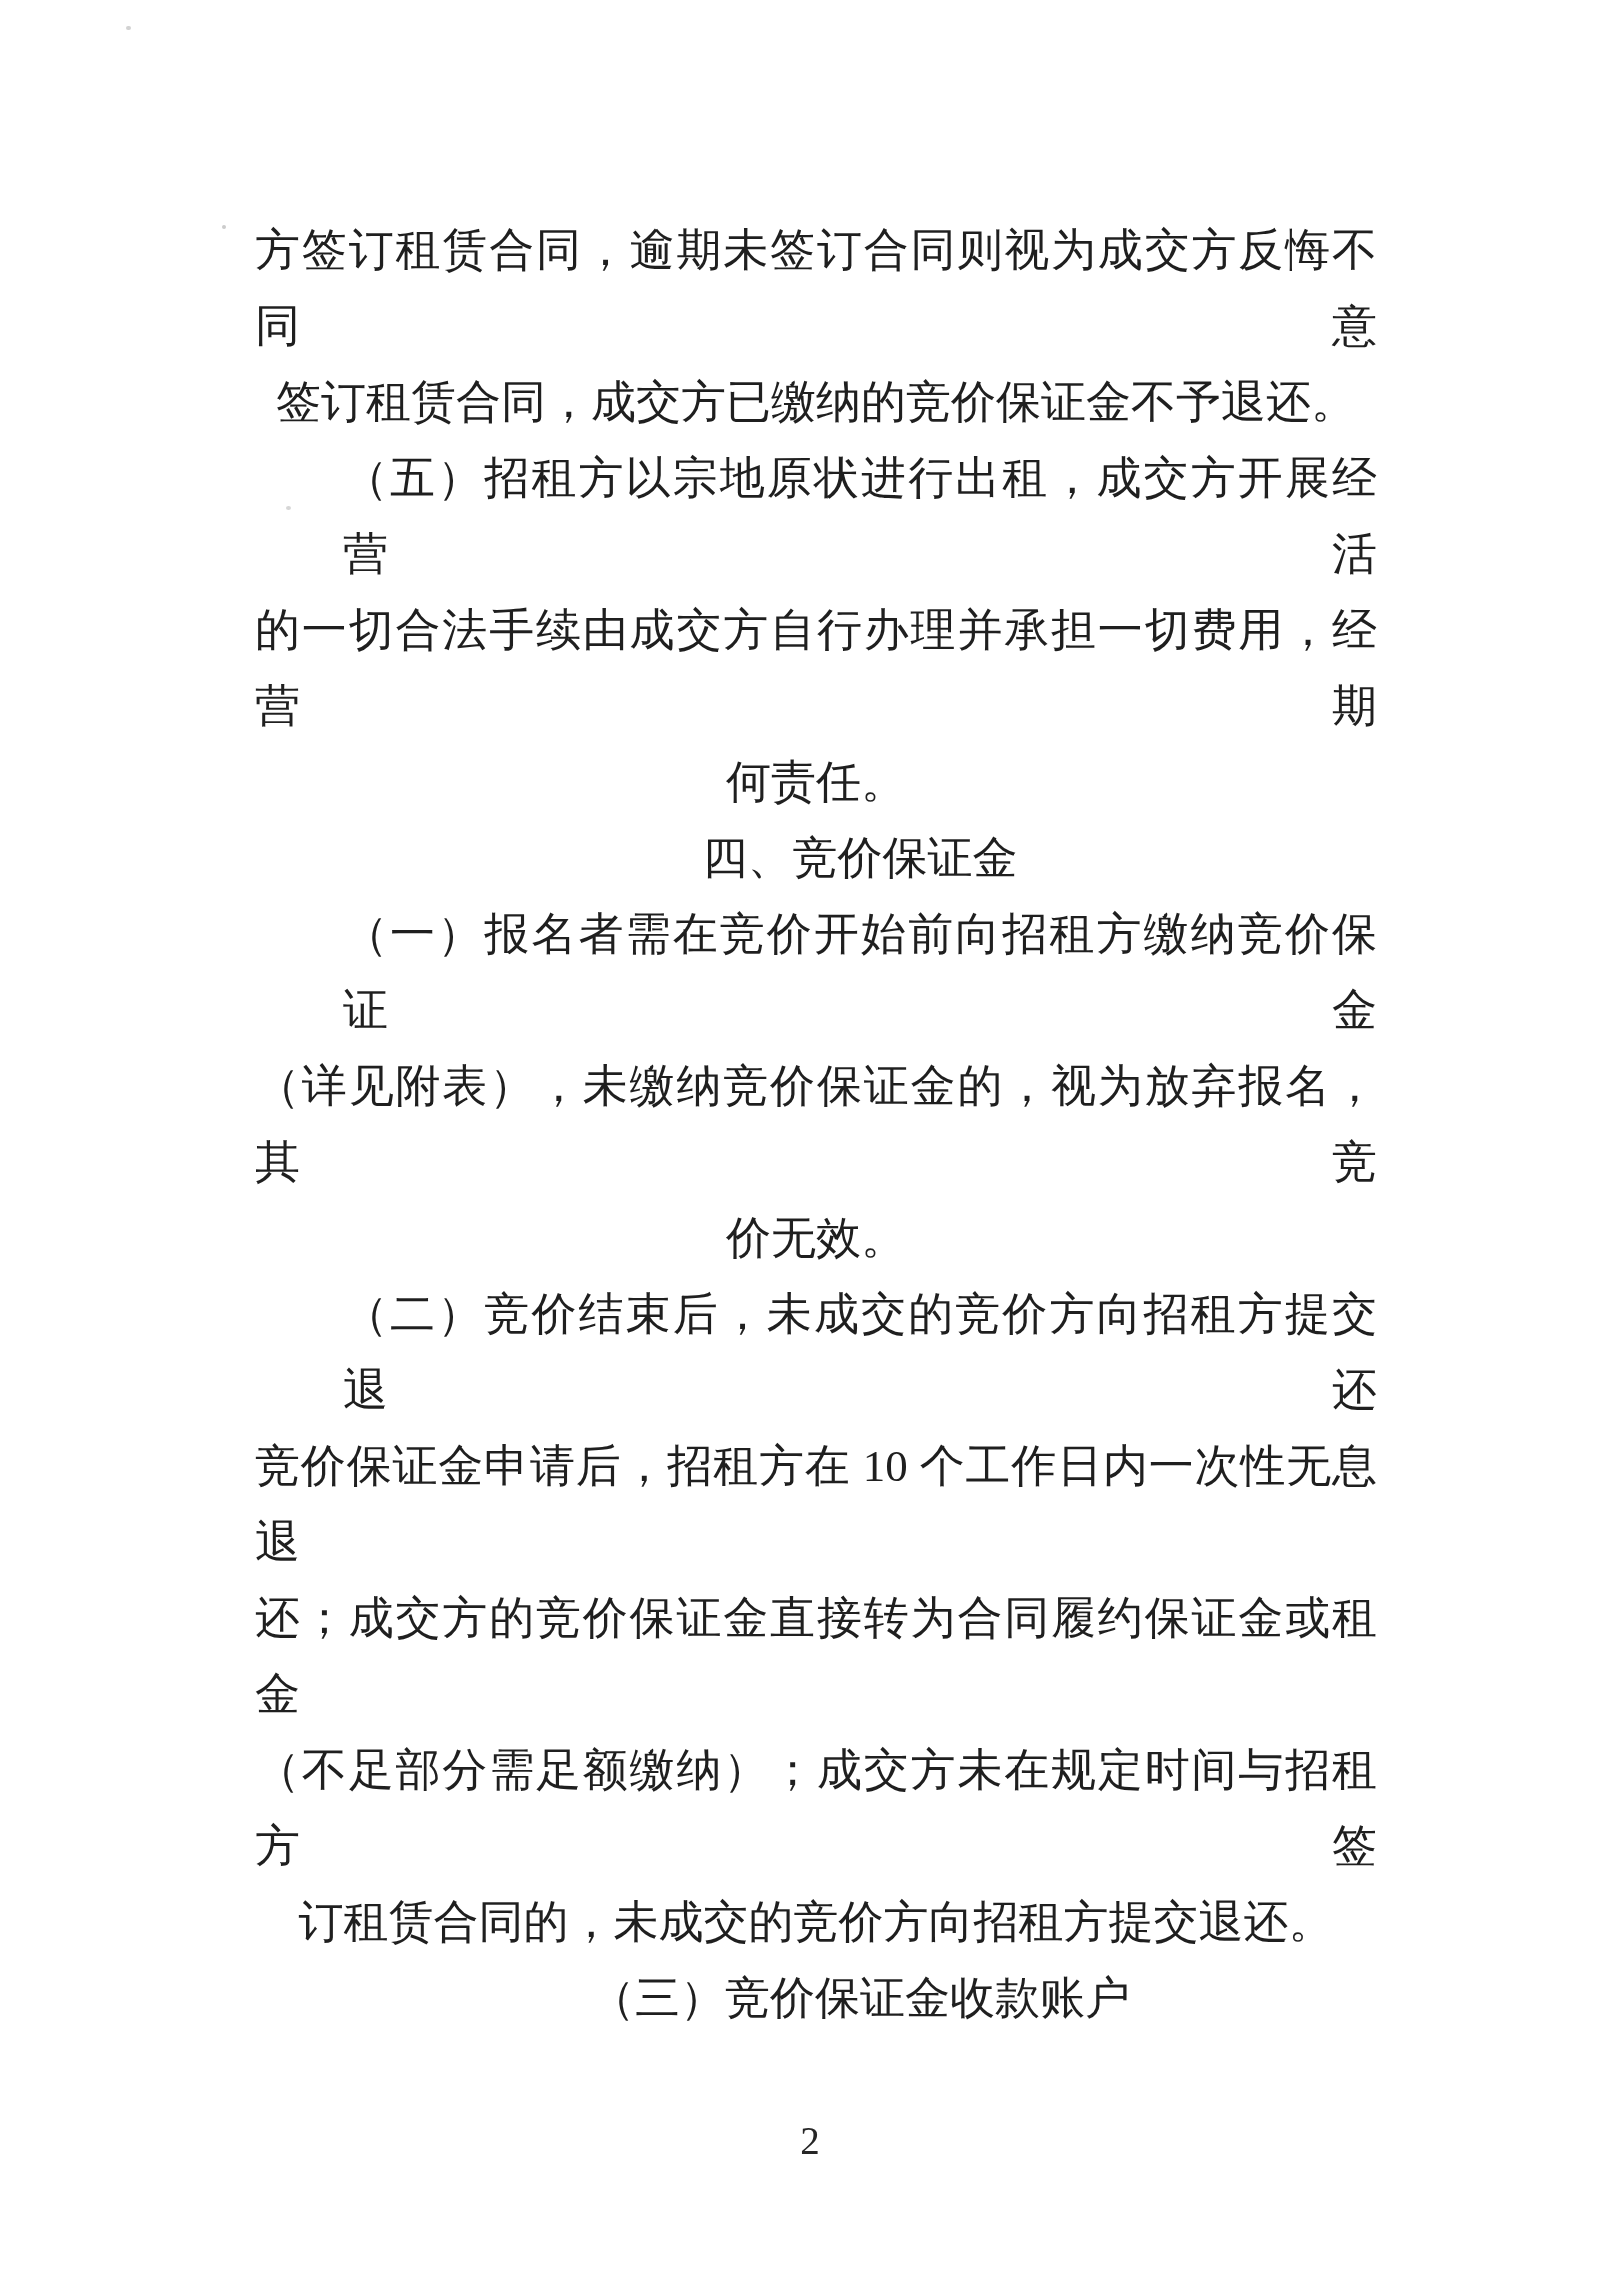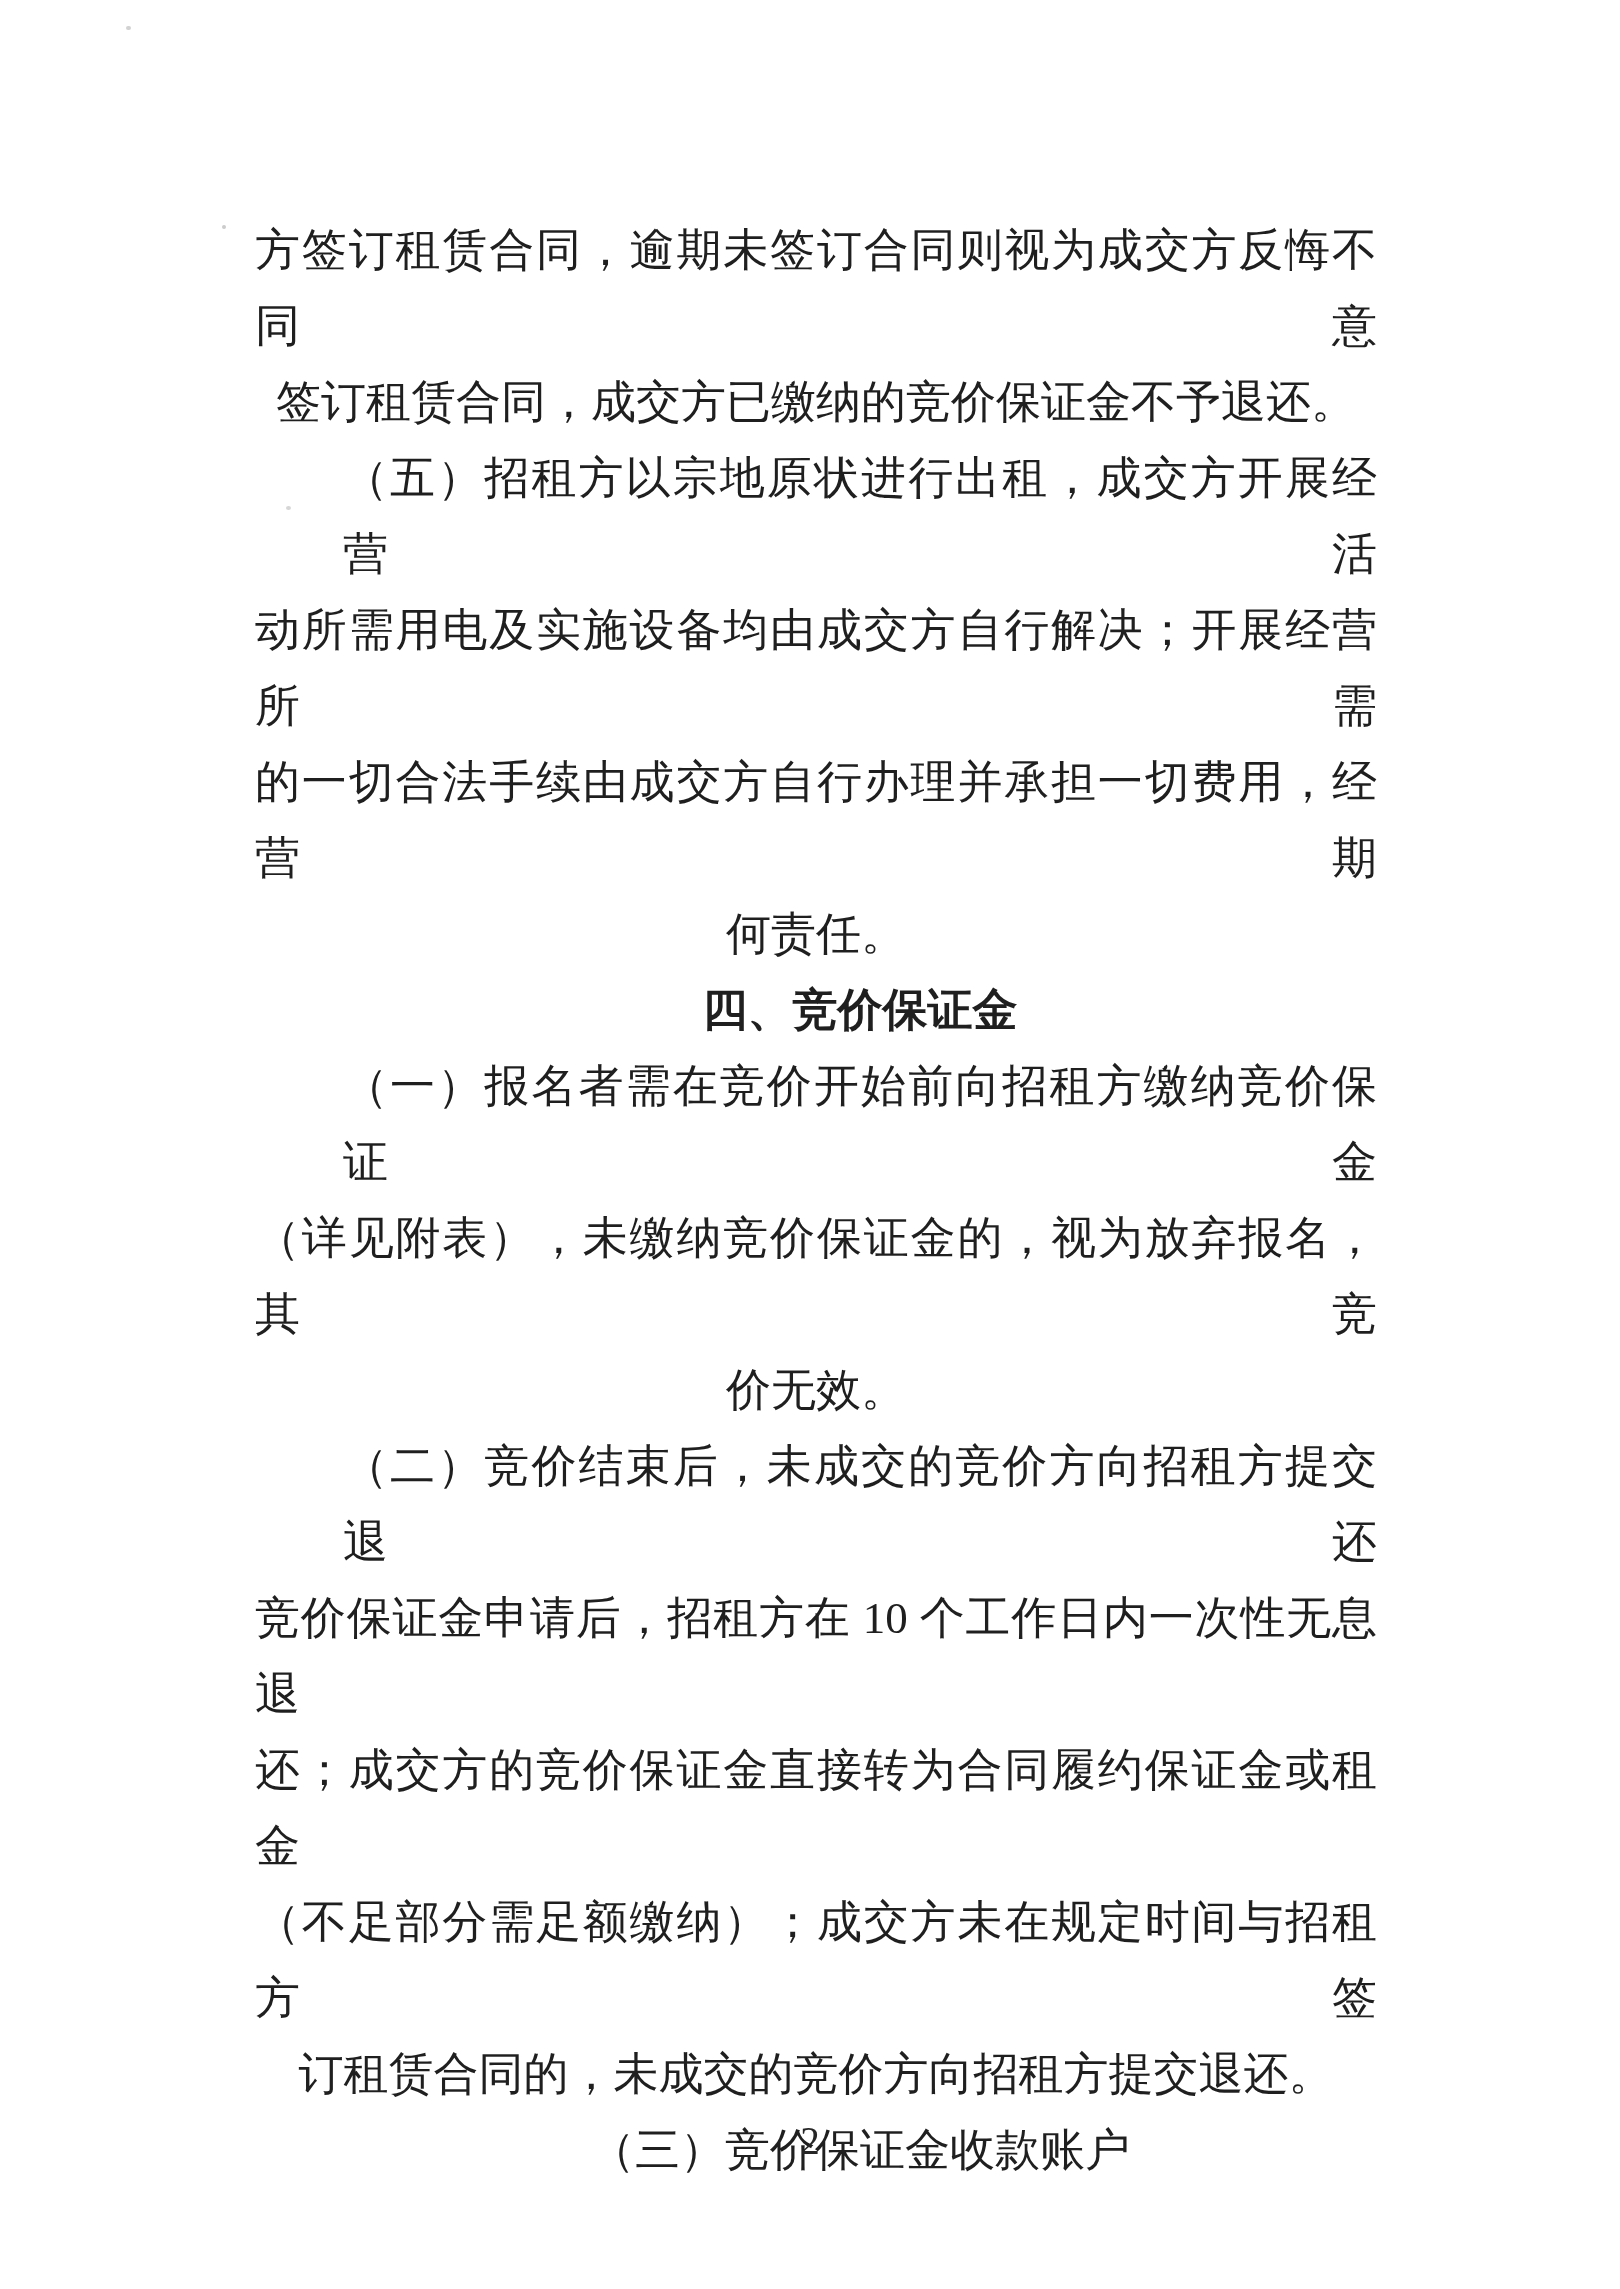--- a/index.html
+++ b/index.html
@@ -32,21 +32,21 @@
   .line.justify {
     white-space: normal;
     text-align: justify;
     text-align-last: justify;
     text-justify: inter-character;
   }
   .line.indent {
     padding-left: 88px;
   }
   .line.bold {
-    font-weight: bold;
+    font-weight: normal;
   }
   .page-number {
     position: absolute;
     top: 2117px;
     left: 0;
     width: 1620px;
     text-align: center;
     font-size: 39px;
     line-height: 47px;
     color: #262626;
@@ -65,21 +65,20 @@
 
 <div class="page" style="background: rgb(255, 255, 255); color: rgb(31, 31, 31);">
   <span class="speck s1"></span>
   <span class="speck s2"></span>
   <span class="speck s3"></span>
 
   <div class="content">
       <div class="line justify">方签订租赁合同，逾期未签订合同则视为成交方反悔不同意</div>
       <div class="line">签订租赁合同，成交方已缴纳的竞价保证金不予退还。</div>
       <div class="line indent justify">（五）招租方以宗地原状进行出租，成交方开展经营活</div>
-      <div class="line justify">动所需用电及实施设备均由成交方自行解决；开展经营所需</div>
       <div class="line justify">的一切合法手续由成交方自行办理并承担一切费用，经营期</div>
       <div class="line">何责任。</div>
       <div class="line indent bold">四、竞价保证金</div>
       <div class="line indent justify">（一）报名者需在竞价开始前向招租方缴纳竞价保证金</div>
       <div class="line justify">（详见附表），未缴纳竞价保证金的，视为放弃报名，其竞</div>
       <div class="line">价无效。</div>
       <div class="line indent justify">（二）竞价结束后，未成交的竞价方向招租方提交退还</div>
       <div class="line justify">竞价保证金申请后，招租方在 10 个工作日内一次性无息退</div>
       <div class="line justify">还；成交方的竞价保证金直接转为合同履约保证金或租金</div>
       <div class="line justify">（不足部分需足额缴纳）；成交方未在规定时间与招租方签</div>

